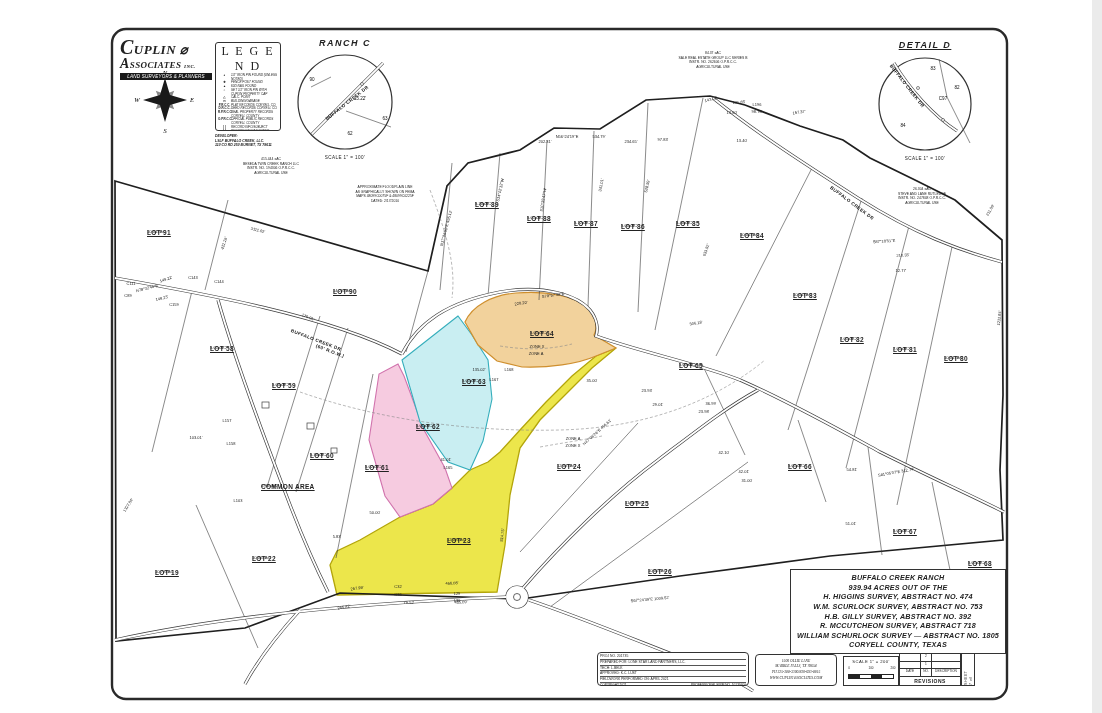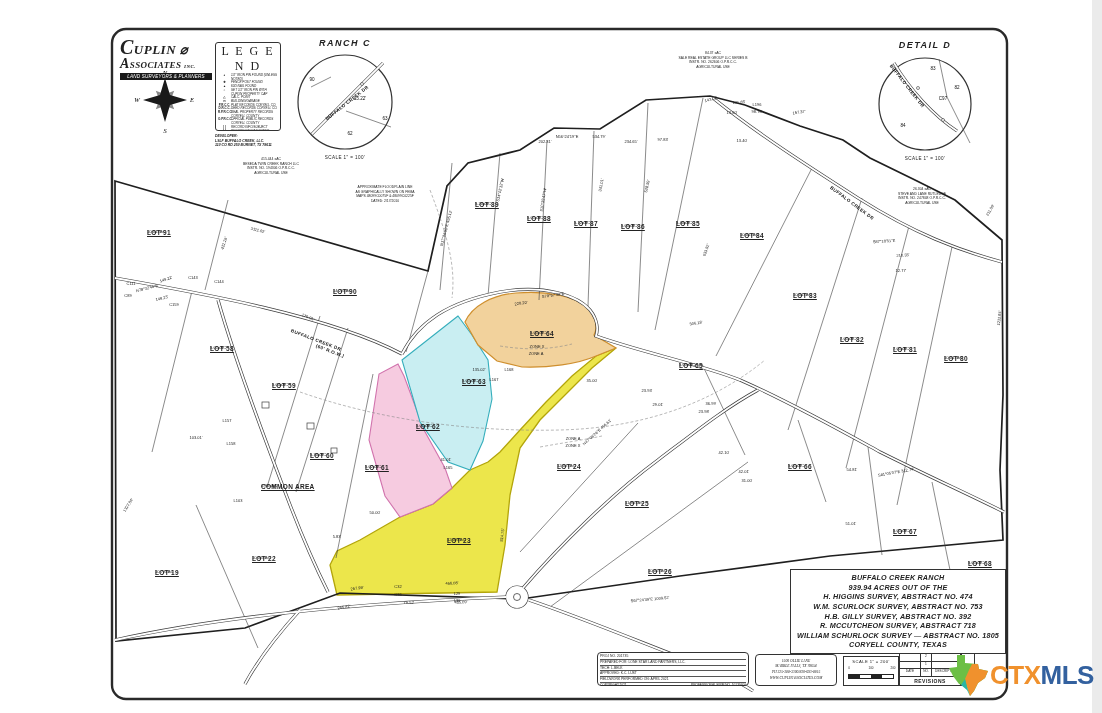--- a/index.html
+++ b/index.html
@@ -487,21 +487,21 @@
 SALE REAL ESTATE GROUP LLC SERIES B
 INSTR. NO. 262606 O.P.R.C.C.
 AGRICULTURAL USE</div>
   <div class="block note" id="note-rutledge">26.304  ±AC
 STEVE AND LANE RUTLEDGE
 INSTR. NO. 247848 O.P.R.C.C.
 AGRICULTURAL USE</div>
 
   <div class="block detail-title" style="left:345px;top:38px;">RANCH  C</div>
   <div class="block detail-scale" style="left:345px;top:155px;">SCALE  1" =  100'</div>
-  <div class="block detail-title" style="left:925px;top:40px;">DETAIL  D</div>
+  <div class="block detail-title" style="left:925px;top:40px;text-decoration:underline;">DETAIL  D</div>
   <div class="block detail-scale" style="left:925px;top:156px;">SCALE  1" =  100'</div>
 
   <div class="block" id="title-block">
     <div id="title-lines">BUFFALO CREEK RANCH
 939.94 ACRES OUT OF THE
 H. HIGGINS SURVEY, ABSTRACT NO. 474
 W.M. SCURLOCK SURVEY, ABSTRACT NO. 753
 H.B. GILLY SURVEY, ABSTRACT NO. 392
 R. MCCUTCHEON SURVEY, ABSTRACT 718
 WILLIAM SCHURLOCK SURVEY — ABSTRACT NO. 1805
@@ -561,23 +561,14 @@
       <span class="rev-c3">DESCRIPTION</span>
     </div>
     <div class="rev-row" id="rev-label">REVISIONS</div>
   </div>
 
   <div class="block" id="sheet-box">
     <span class="vert">SHEET</span>
     <span class="vert">7 of</span>
   </div>
 
-  <div class="block" id="watermark">
-    <svg width="42" height="42" viewBox="0 0 42 42">
-      <path d="M9,1 L17,1 L17,9 L30,10 L31,15 L40,17 L37,24 L30,29 L26,37 L22,42 L19,33 L11,30 L5,22 L1,14 L9,13 Z" fill="#6cbf45"></path>
-      <path d="M30,10 L31,15 L40,17 L37,24 L30,29 L26,37 L22,42 L19,33 L17,25 L21,16 L24,10 Z" fill="#f0912d"></path>
-      <path d="M17,25 L19,33 L22,42 L19,36 L13,31 Z" fill="#2ab5a5"></path>
-    </svg>
-    <span class="wm-text" id="wm-ctx" style="color: rgb(240, 145, 45);">CTX</span>
-    <span class="wm-text" id="wm-mls" style="color: rgb(51, 97, 159);">MLS</span>
-  </div>
 
 </div>
 
 </body></html>

